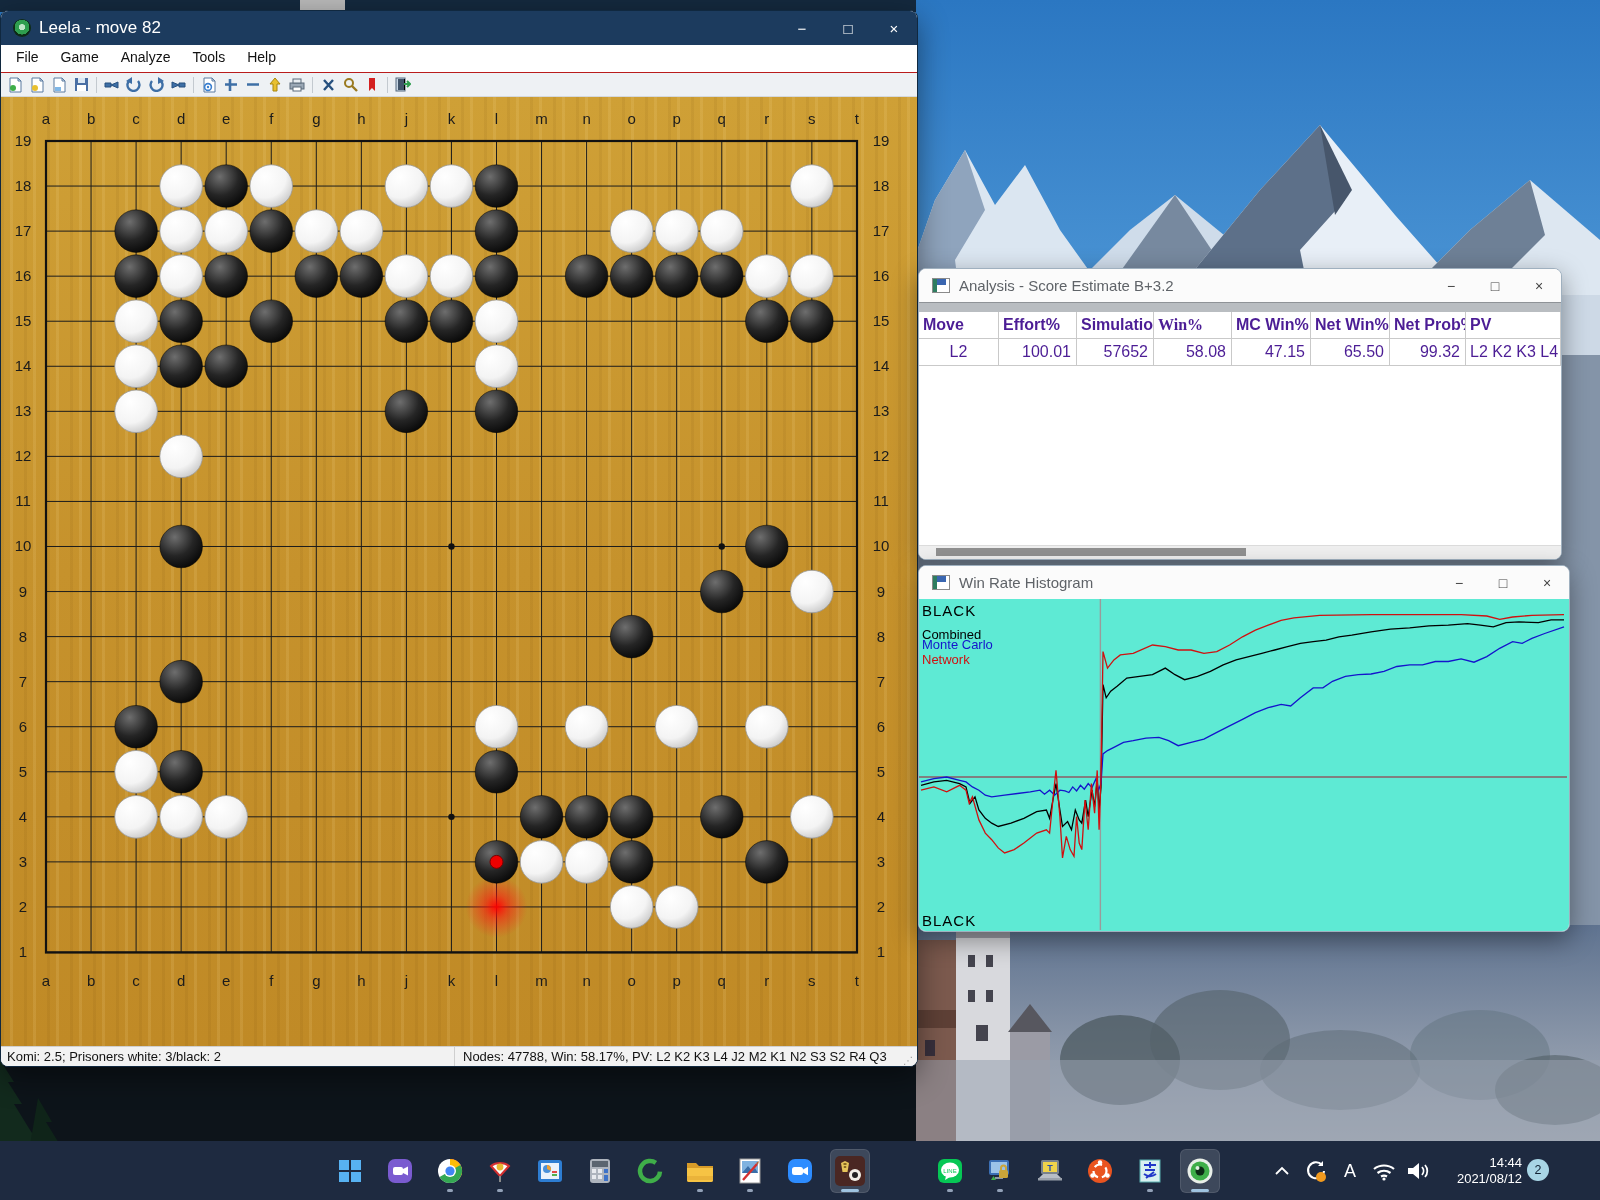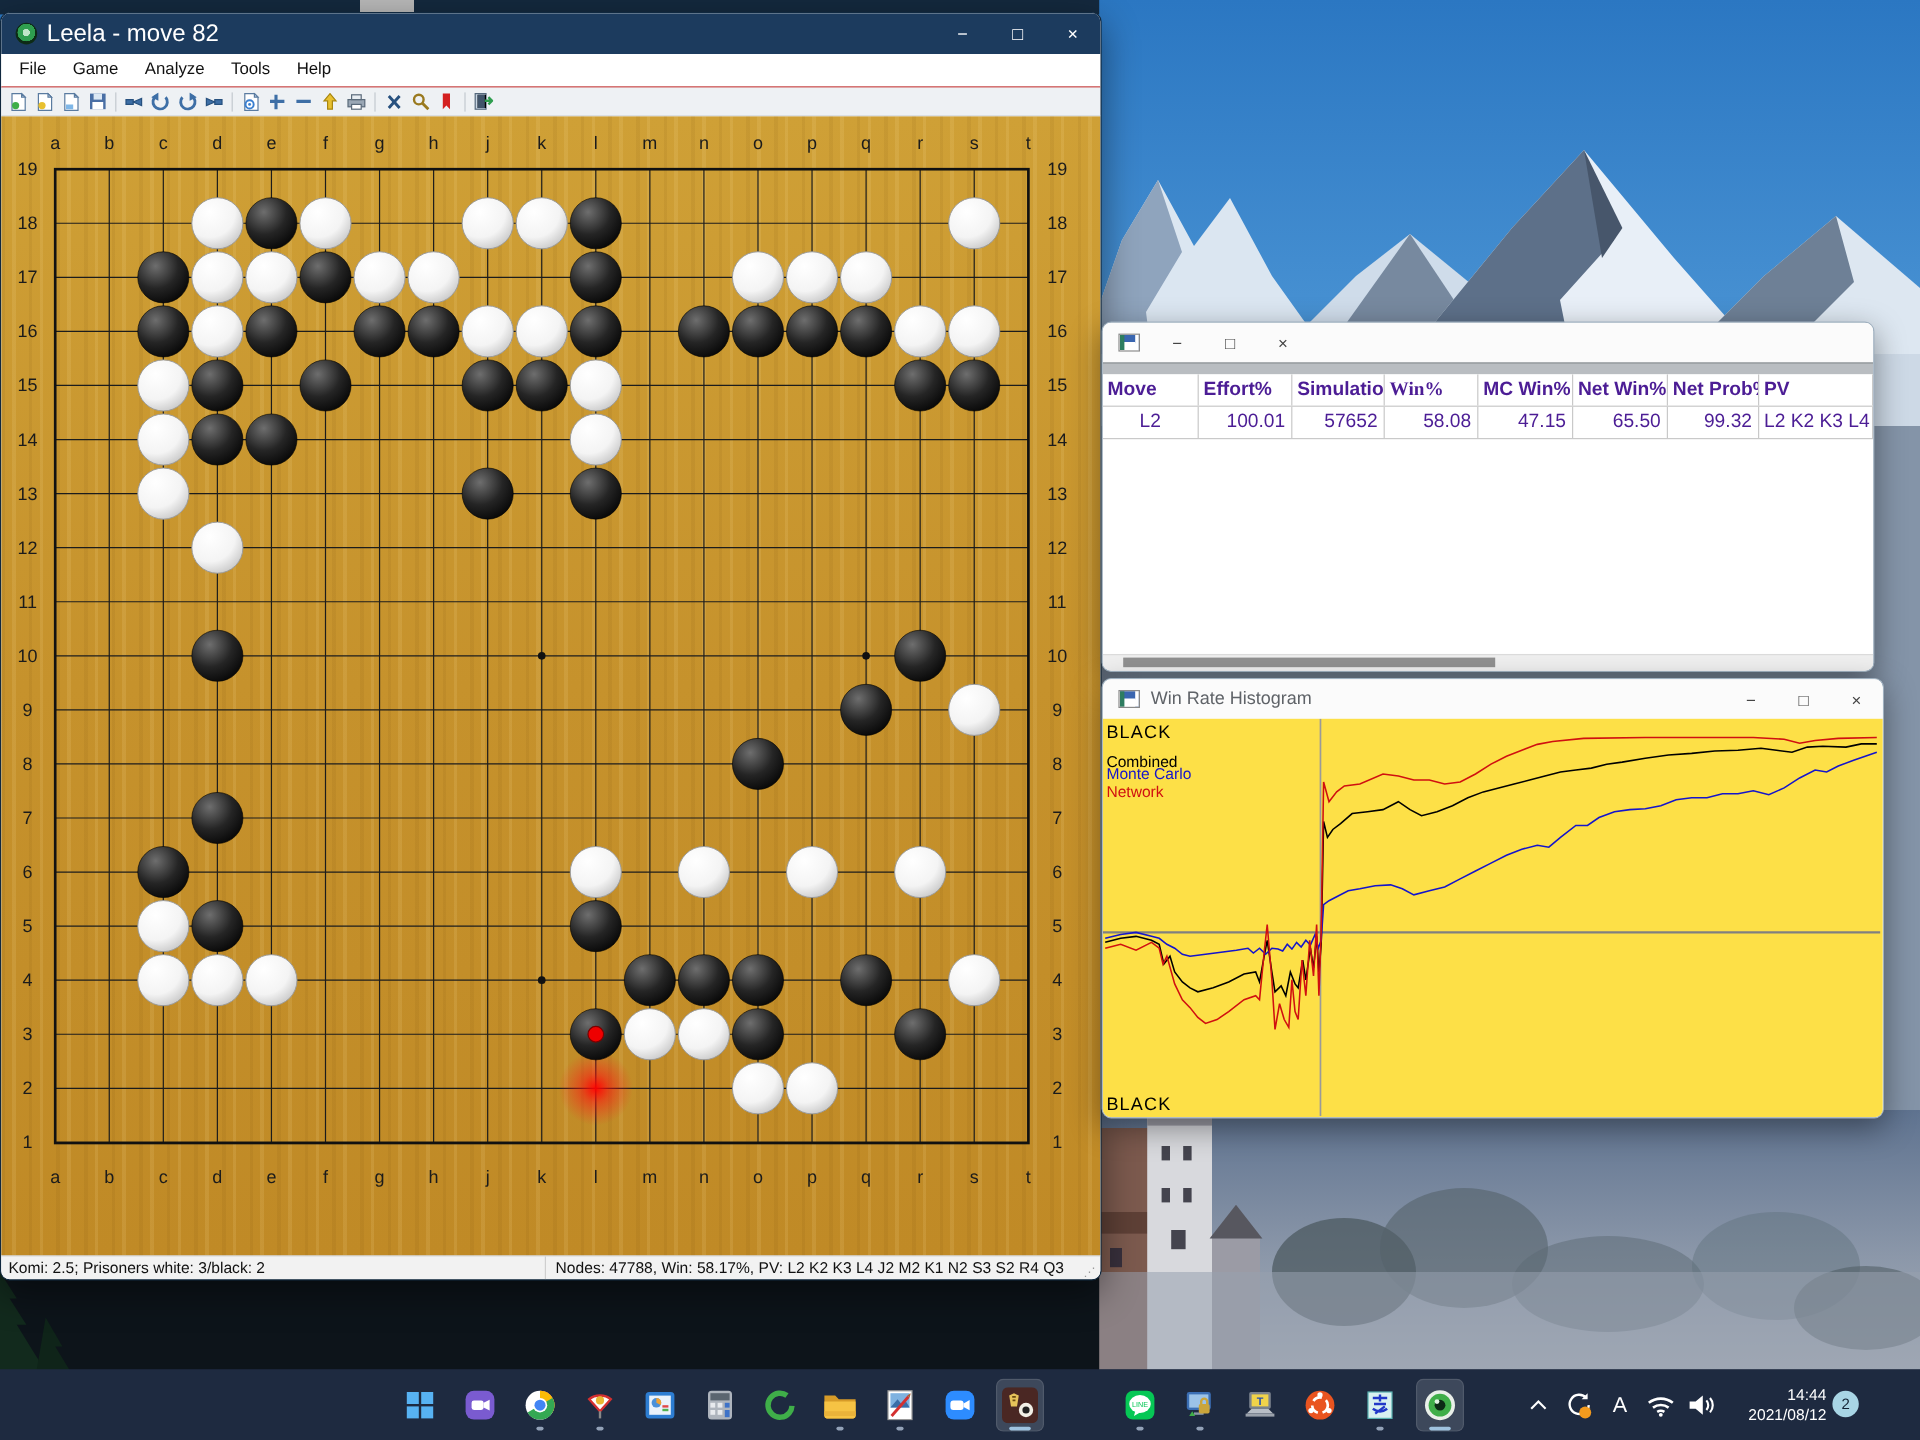--- a/index.html
+++ b/index.html
@@ -8,21 +8,21 @@
   .abs{position:absolute;}
   
   #wallpaper{left:0;top:0;width:1600px;height:1200px;z-index:0;}
   
   #leela-win{left:0;top:10px;width:916px;height:1055px;z-index:2;border-radius:8px;
              overflow:hidden;box-shadow:0 10px 30px rgba(0,0,0,.45);border:1px solid #10283f;
              display:flex;flex-direction:column;background:#fff;}
   #leela-title{height:34px;background:#1c3b5e;display:flex;align-items:center;color:#fff;flex:0 0 34px;}
   #leela-title .app-icon{width:18px;height:18px;margin:0 8px 0 12px;border-radius:50%;
      background:radial-gradient(circle at 50% 45%, #bfe6c8 0 22%, #2f9e4f 23% 55%, #0d2b16 56% 78%, #e8f4ea 79%);}
-  #leela-title .t-text{font-size:20px;flex:1;}
+  #leela-title .t-text{font-size:17px;flex:1;}
   .win-btns{display:flex;height:100%;}
   .win-btn{width:46px;height:100%;display:flex;align-items:center;justify-content:center;font-size:15px;}
   #menu-bar{height:27px;background:#fff;display:flex;align-items:flex-start;padding-left:4px;
             font-size:14px;color:#111;flex:0 0 27px;border-bottom:1px solid #b91c1c;}
   #menu-bar .menu-item{padding:4px 11px;}
   #toolbar{height:23px;background:#eef1f4;border-bottom:1px solid #d5d9dd;display:flex;
            align-items:center;padding-left:4px;flex:0 0 23px;gap:2px;}
   .tool-ic{width:20px;height:19px;display:flex;align-items:center;justify-content:center;border-radius:2px;}
   .tool-sep{width:1px;height:16px;background:#c3c9cf;margin:0 3px;}
   #board-wrap{flex:1;position:relative;
@@ -52,21 +52,21 @@
   #analysis-table{flex:1;background:#fff;display:flex;flex-direction:column;font-size:16px;color:#4c1d95;}
   .a-row{display:flex;border-bottom:1px solid #c9c9c9;height:26px;flex:0 0 26px;}
   .a-cell{border-right:1px solid #c9c9c9;display:flex;align-items:center;overflow:hidden;
           white-space:nowrap;box-sizing:border-box;padding:0 4px;}
   .a-head .a-cell{font-weight:700;}
   .num{justify-content:flex-end;padding-right:5px;}
   .ctr{justify-content:center;}
   #analysis-scroll{height:13px;background:#efefef;flex:0 0 13px;position:relative;border-top:1px solid #dcdcdc;}
   #analysis-thumb{position:absolute;left:17px;top:2px;width:310px;height:8px;background:#909090;}
   #winrate-win{left:918px;top:565px;width:650px;height:365px;z-index:3;}
-  #chart-area{flex:1;position:relative;background:#fde047;}
+  #chart-area{flex:1;position:relative;background:#5eead4;}
   #chart-svg{position:absolute;left:0;top:0;}
   .leg{position:absolute;left:3px;font-size:13px;}
   #leg-black{top:3px;font-size:15px;letter-spacing:1px;color:#000;}
   #leg-combined{top:28px;color:#000;}
   #leg-mc{top:38px;color:#1414cc;}
   #leg-net{top:53px;color:#d01010;}
   #leg-white{bottom:2px;font-size:15px;letter-spacing:1px;color:#000;}
   
   #taskbar{left:0;top:1141px;width:1600px;height:59px;background:#1e2a40;z-index:5;
            display:flex;align-items:center;}
@@ -506,20 +506,21 @@
   <div id="status-bar">
     <div id="status-left">Komi: 2.5; Prisoners white: 3/black: 2</div>
     <div id="status-right">Nodes: 47788, Win: 58.17%, PV: L2 K2 K3 L4 J2 M2 K1 N2 S3 S2 R4 Q3</div>
     <div id="resize-grip">⋰</div>
   </div>
 </div>
 
 <div id="analysis-win" class="abs util-win">
   <div class="util-title">
     <div class="u-icon"></div>
+    <div class="t-text">Analysis - Score Estimate B+3.2</div>
     <div class="win-btns">
       <div class="util-btn">−</div>
       <div class="util-btn">□</div>
       <div class="util-btn">×</div>
     </div>
   </div>
   <div id="analysis-band"></div>
   <div id="analysis-table">
       <div class="a-row a-head">
         <div class="a-cell" style="width: 80px; flex: 0 0 80px;">Move</div>

